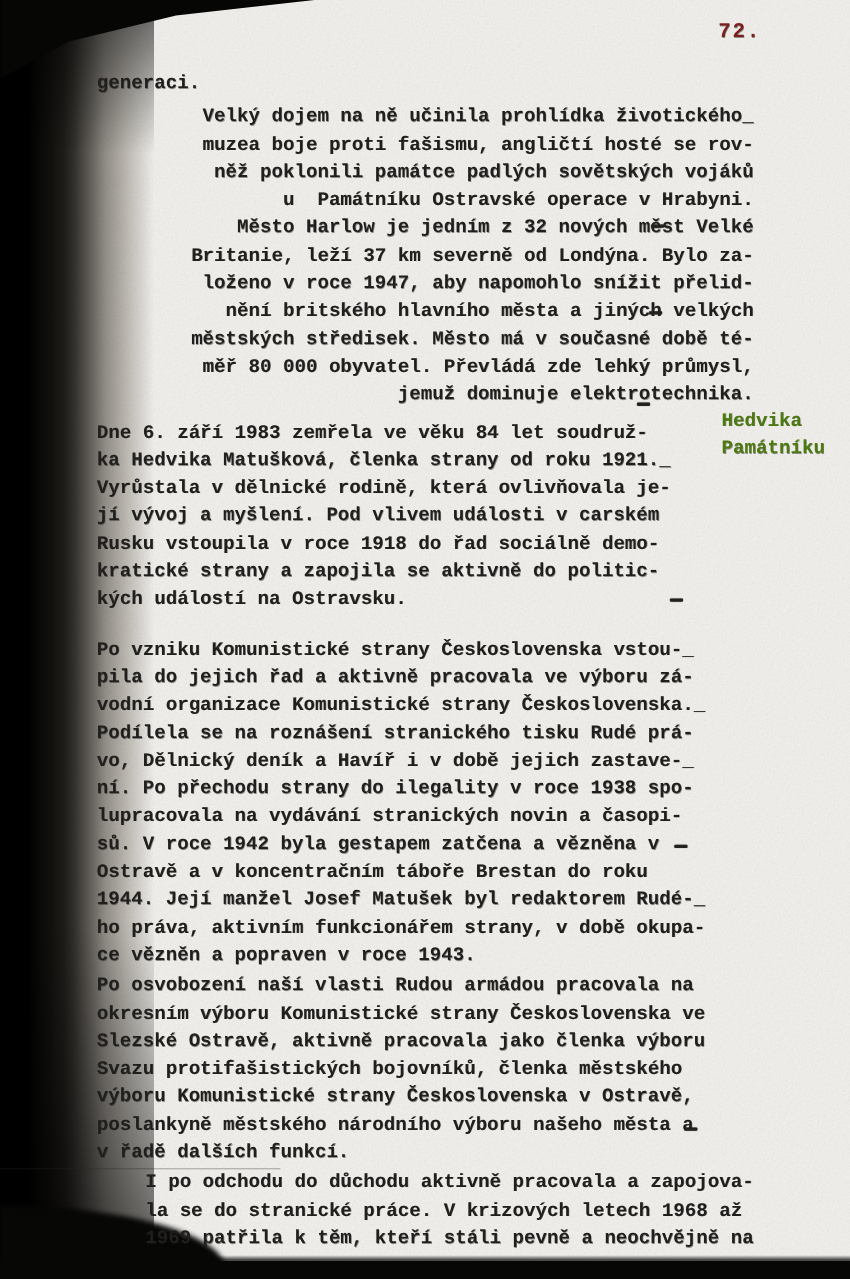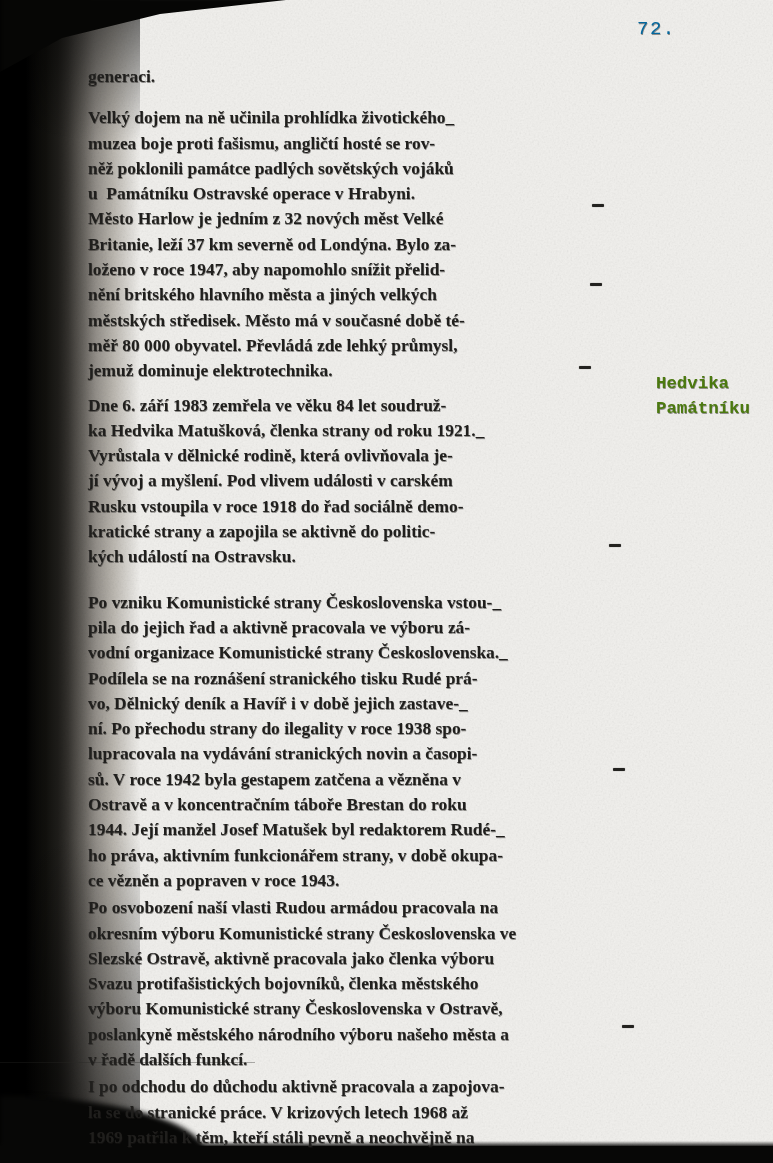--- a/index.html
+++ b/index.html
@@ -38,26 +38,26 @@
     position:absolute;left:0;bottom:9px;width:205px;height:58px;background:#070706;
     border-top-right-radius:205px 58px;filter:blur(2.5px);
   }
   
   .text-column{
     position:absolute;left:88px;top:64px;
     font-size:17.4px;line-height:25.3px;font-weight:700;
     color:#201f1d;white-space:pre;
     text-shadow:0.5px 0.5px 0.6px rgba(28,27,24,.45);
   }
-  .para{margin:0;font-family:Liberation Serif, serif;}
-  .p1{margin-top:16px;}.p2{margin-top:9px;}.p3{margin-top:20px;}
-  .p4{margin-top:2px;}.p5{margin-top:2px;}
+  .para{margin:0;}
+  .p1{margin-top:5px;text-align:right;}.p2{margin-top:9px;}.p3{margin-top:20px;}
+  .p4{margin-top:2px;}.p5{margin-top:2px;margin-left:44px;}
   .page-number{
-    position:absolute;left:637px;top:18px;
-    font-size:19px;font-weight:400;color:#0369a1;letter-spacing:1.5px;
+    position:absolute;left:653px;top:18px;
+    font-size:19px;font-weight:700;color:#7f1d1d;letter-spacing:1.5px;
     text-shadow:0.5px 0.5px 0.6px rgba(28,27,24,.45);
   }
   .margin-note{
     position:absolute;left:656px;top:371px;
     font-size:17.4px;line-height:25.3px;font-weight:700;color:#4d7c0f;
     text-shadow:0.5px 0.5px 0.6px rgba(28,27,24,.45);
   }
   .marks{position:absolute;inset:0;pointer-events:none;}
   .mark{
     position:absolute;width:12px;height:3px;background:#23221f;border-radius:1px;

